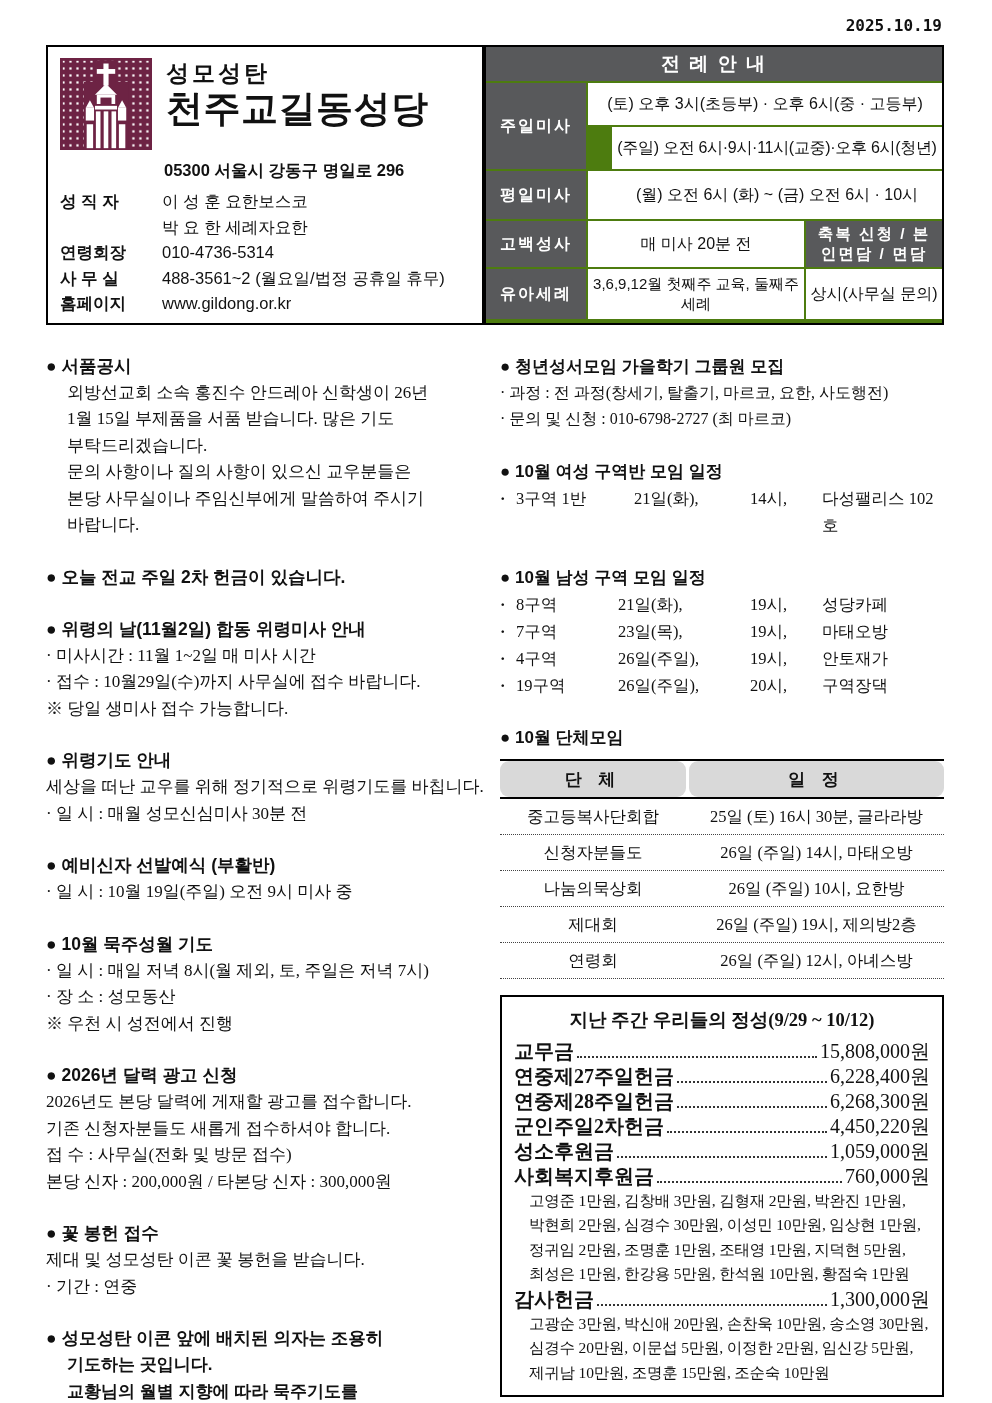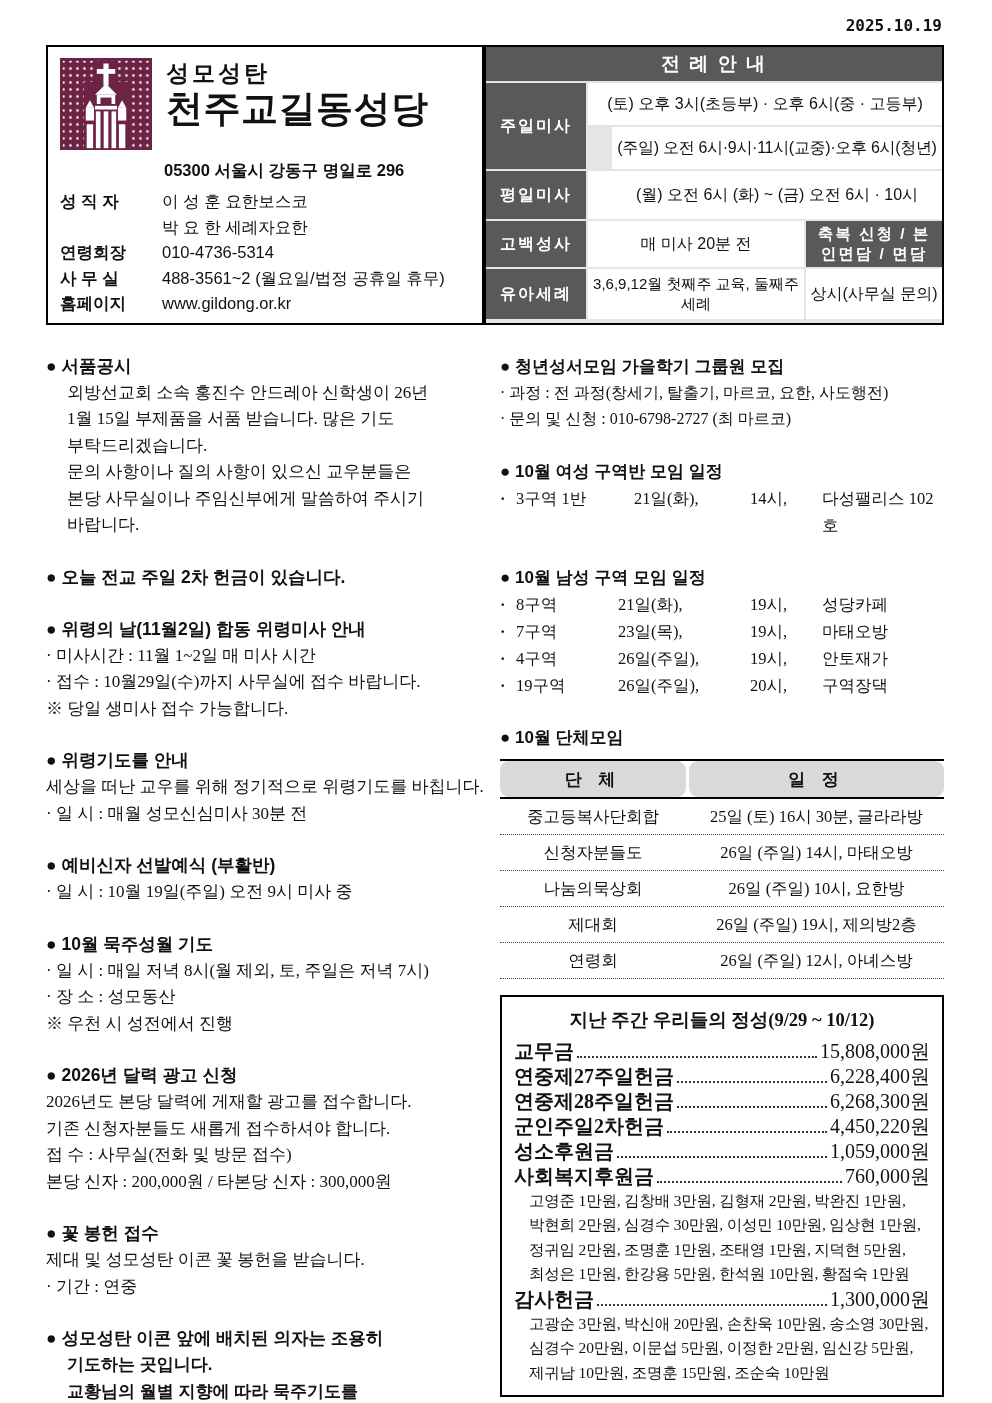--- a/index.html
+++ b/index.html
@@ -20,21 +20,21 @@
   .titles { padding-top:4px; font-family:"Liberation Sans", sans-serif; }
   .subtitle { font-size:23px; font-weight:bold; letter-spacing:3px; line-height:1.1; }
   .title { font-size:37px; font-weight:bold; letter-spacing:0.5px; line-height:1.25; }
   .address { font-family:"Liberation Sans", sans-serif; font-weight:bold;
              font-size:16.5px; margin:9px 0 7px 104px; }
   .info-row { display:flex; font-size:16.5px; line-height:25.5px; }
   .info-label { width:102px; font-family:"Liberation Sans", sans-serif;
                 font-weight:bold; flex:0 0 auto; }
   .info-value { flex:1; font-family:"Liberation Sans", sans-serif; }
 
-  .lit-table { flex:1; display:grid; border:2.5px solid #000; background:#e5e5e5;
+  .lit-table { flex:1; display:grid; border:2.5px solid #000; background:#4d7c0f;
                grid-template-columns:100px 216px 1fr;
                grid-template-rows:34px 42px 42px 48px 46px 50px; gap:2px; }
   .cell { background:#fff; display:flex; align-items:center; justify-content:center;
           text-align:center; font-size:16px; padding:0 4px;
           font-family:"Liberation Sans", sans-serif; }
   .cell.dark { background:#58595b; color:#fff; font-weight:bold; letter-spacing:2px; }
   .lg-title   { grid-area:1/1/2/4; font-size:19px; letter-spacing:12px; }
   .lg-sun-label { grid-area:2/1/4/2; }
   .lg-sat     { grid-area:2/2/3/4; }
   .lg-sun     { grid-area:3/2/4/4; letter-spacing:-0.3px;margin-left:24px; }
@@ -205,21 +205,21 @@
         <div class="blk sec-title">● 위령의 날(11월2일) 합동 위령미사 안내</div>
 
         <div class="blk">· 미사시간 : 11월 1~2일 매 미사 시간</div>
 
         <div class="blk">· 접수 : 10월29일(수)까지 사무실에 접수 바랍니다.</div>
 
         <div class="blk">※ 당일 생미사 접수 가능합니다.</div>
 
         <div class="blk gap"></div>
 
-        <div class="blk sec-title">● 위령기도를 안내</div>
+        <div class="blk sec-title">● 위령기도 안내</div>
 
         <div class="blk">세상을 떠난 교우를 위해 정기적으로 위령기도를 바칩니다.</div>
 
         <div class="blk">· 일 시 : 매월 성모신심미사 30분 전</div>
 
         <div class="blk gap"></div>
 
         <div class="blk sec-title">● 예비신자 선발예식 (부활반)</div>
 
         <div class="blk">· 일 시 : 10월 19일(주일) 오전 9시 미사 중</div>

